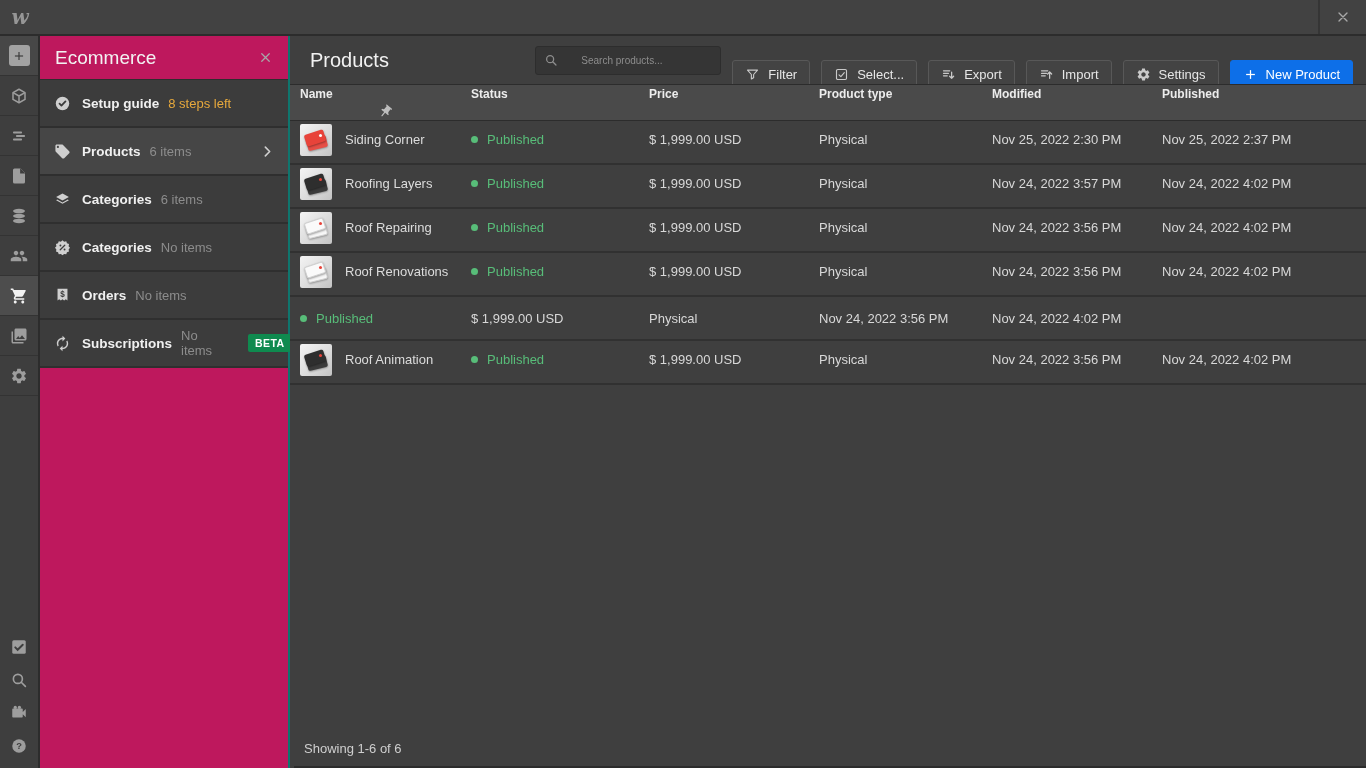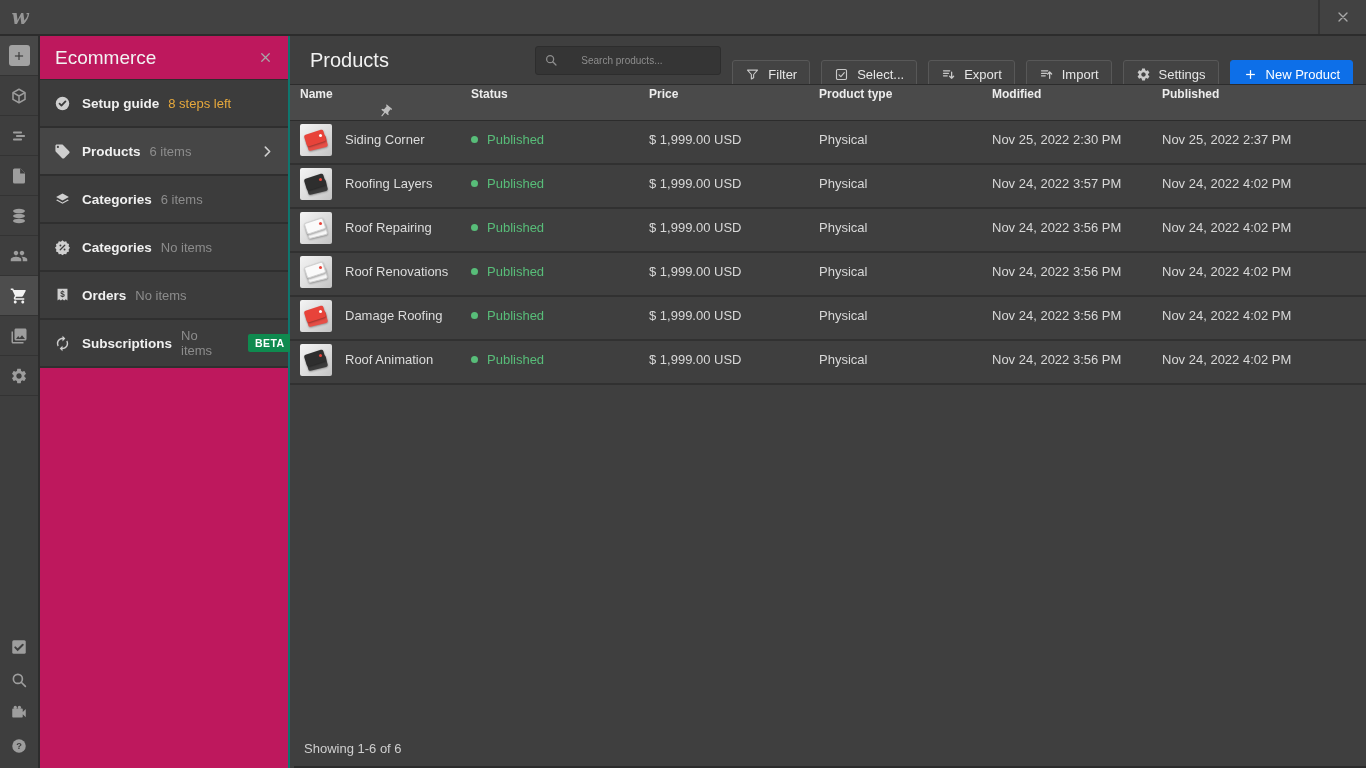--- a/index.html
+++ b/index.html
@@ -491,28 +491,20 @@
               <span>Published</span>
             </div>
             <span class="cell">$ 1,999.00 USD</span>
             <span class="cell">Physical</span>
             <span class="cell">Nov 24, 2022 3:56 PM</span>
             <span class="cell">Nov 24, 2022 4:02 PM</span>
             <span></span>
             <span></span>
           </div>
           <div class="trow tgrid">
-            <div class="name-cell">
-              <span class="thumb thumb-red">
-                <span class="card c2"></span>
-                <span class="card c1"></span>
-                <span class="dot"></span>
-              </span>
-              <span class="pname">Damage Roofing</span>
-            </div>
             <div class="status-cell">
               <span class="status-dot"></span>
               <span>Published</span>
             </div>
             <span class="cell">$ 1,999.00 USD</span>
             <span class="cell">Physical</span>
             <span class="cell">Nov 24, 2022 3:56 PM</span>
             <span class="cell">Nov 24, 2022 4:02 PM</span>
             <span></span>
             <span></span>

